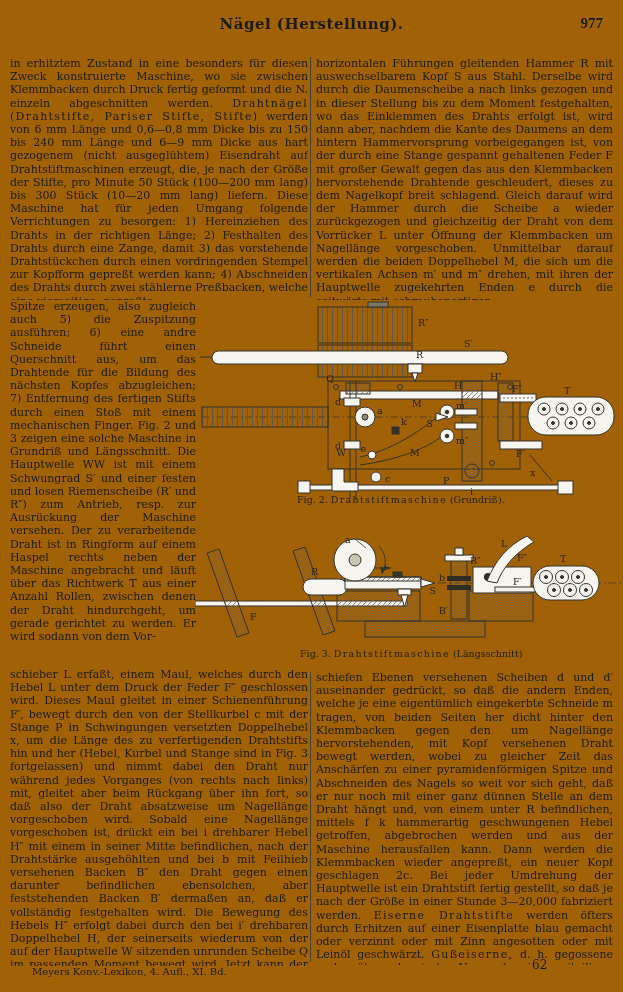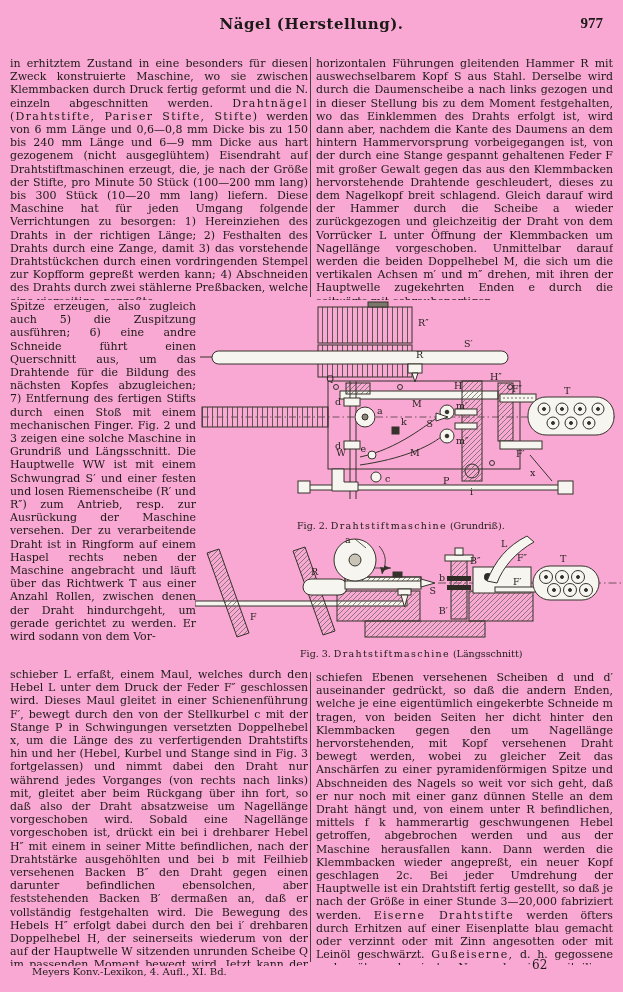--- a/index.html
+++ b/index.html
@@ -1,18 +1,18 @@
 <!DOCTYPE html>
 <html><head>
 <meta charset="utf-8">
 <style>
   html,body{margin:0;padding:0;background:#888;}
   .page{
     position:relative;width:623px;height:992px;margin:0 auto;
-    background:#f9a8d4;color:#1c1a16;
+    background:#a16207;color:#1c1a16;
     font-family:"DejaVu Serif","Liberation Serif",serif;
     overflow:hidden;
   }
   .hdr-title{position:absolute;top:15px;left:0;right:0;text-align:center;
     font-size:15px;font-weight:bold;letter-spacing:.5px;}
   .hdr-num{position:absolute;top:15px;right:20px;font-size:15px;font-weight:bold;font-family:Liberation Serif, serif;}
   .blk{position:absolute;text-align:justify;font-size:11px;line-height:13.2px;
     overflow:hidden;hyphens:none;}
   .sperr{letter-spacing:1.3px;}
   .vrule{position:absolute;left:310px;width:1px;background:#45413a;}
@@ -135,21 +135,21 @@
       <text x="290" y="85">H″</text>
       <text x="312" y="97">F″</text>
       <text x="316" y="162">F′</text>
       <text x="364" y="99">T</text>
       <text x="243" y="189">P</text>
       <text x="330" y="181">x</text>
       <text x="233" y="132" text-anchor="end">S</text>
     </g>
   </svg>
 
-  <div class="cap" style="left:297px;top:520px;width:280px">
+  <div class="cap" style="left:297px;top:494px;width:280px">
     <span>Fig. 2.</span>
     <span class="sperr">Drahtstiftmaschine</span>
     <span>(Grundriß).</span>
   </div>
 
   <svg class="fig" style="left:195px;top:533px" width="428" height="112" viewBox="0 0 428 112">
     <defs>
       <pattern id="f3d" width="5" height="5" patternUnits="userSpaceOnUse">
         <path d="M0,5 L5,0" stroke="#6e695f" stroke-width="0.8"></path>
       </pattern>

